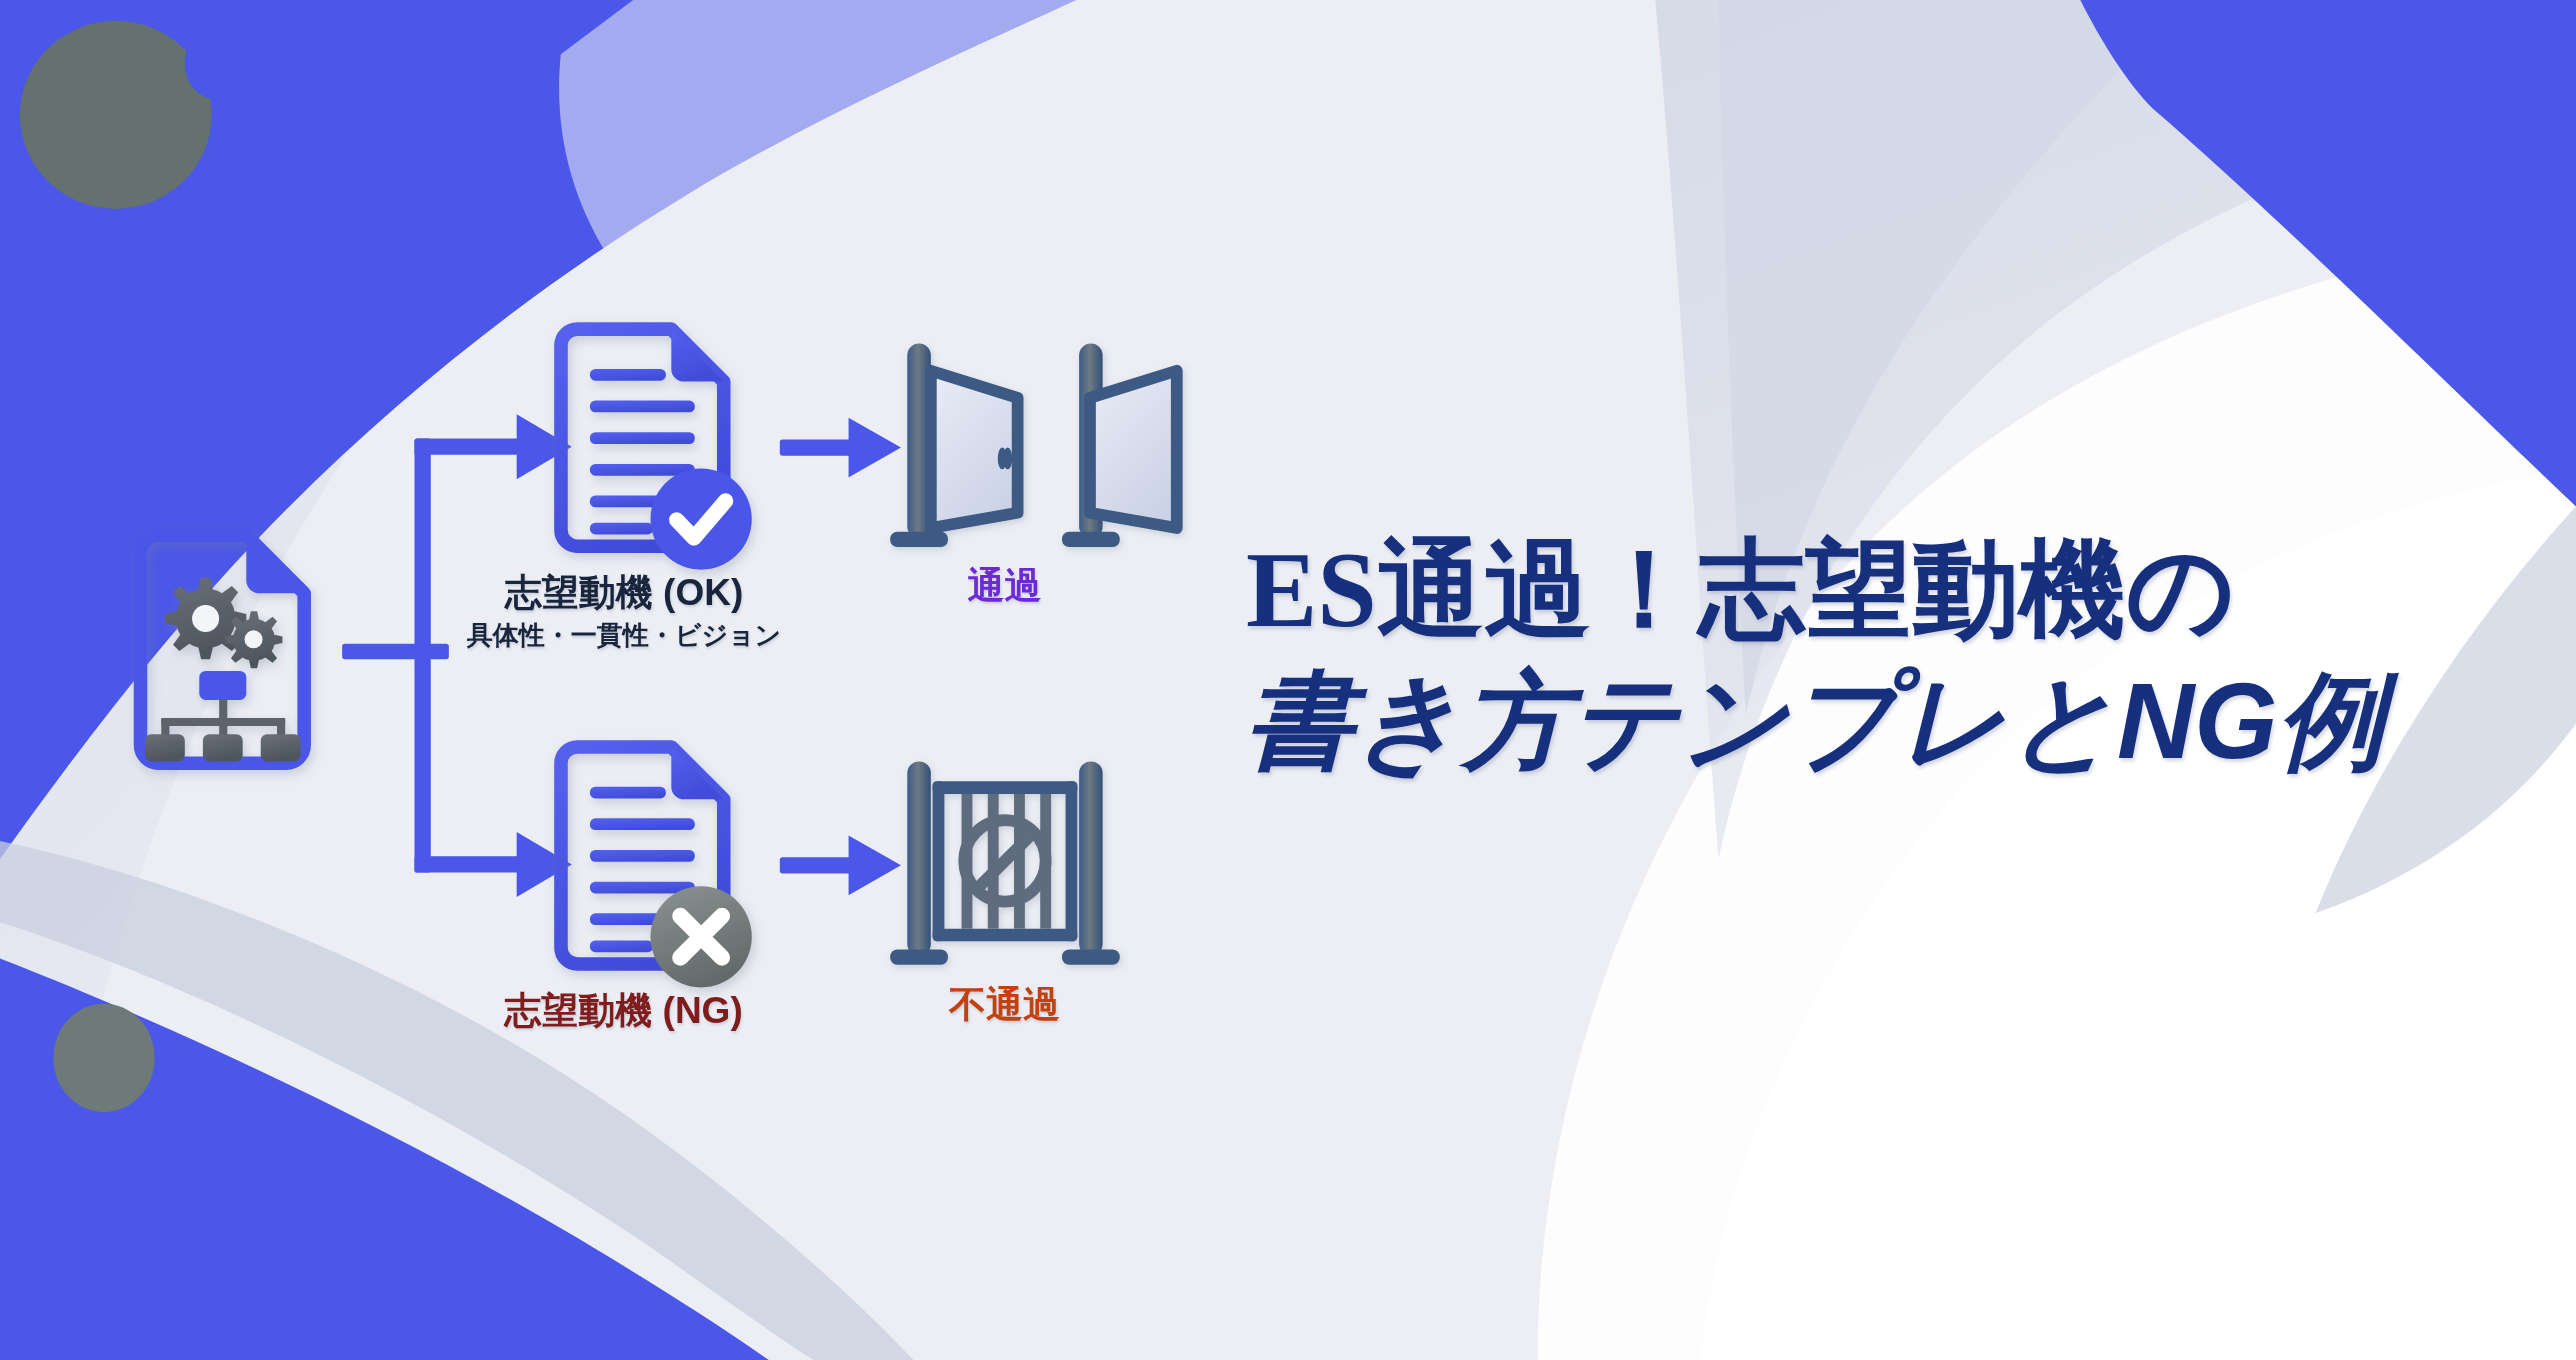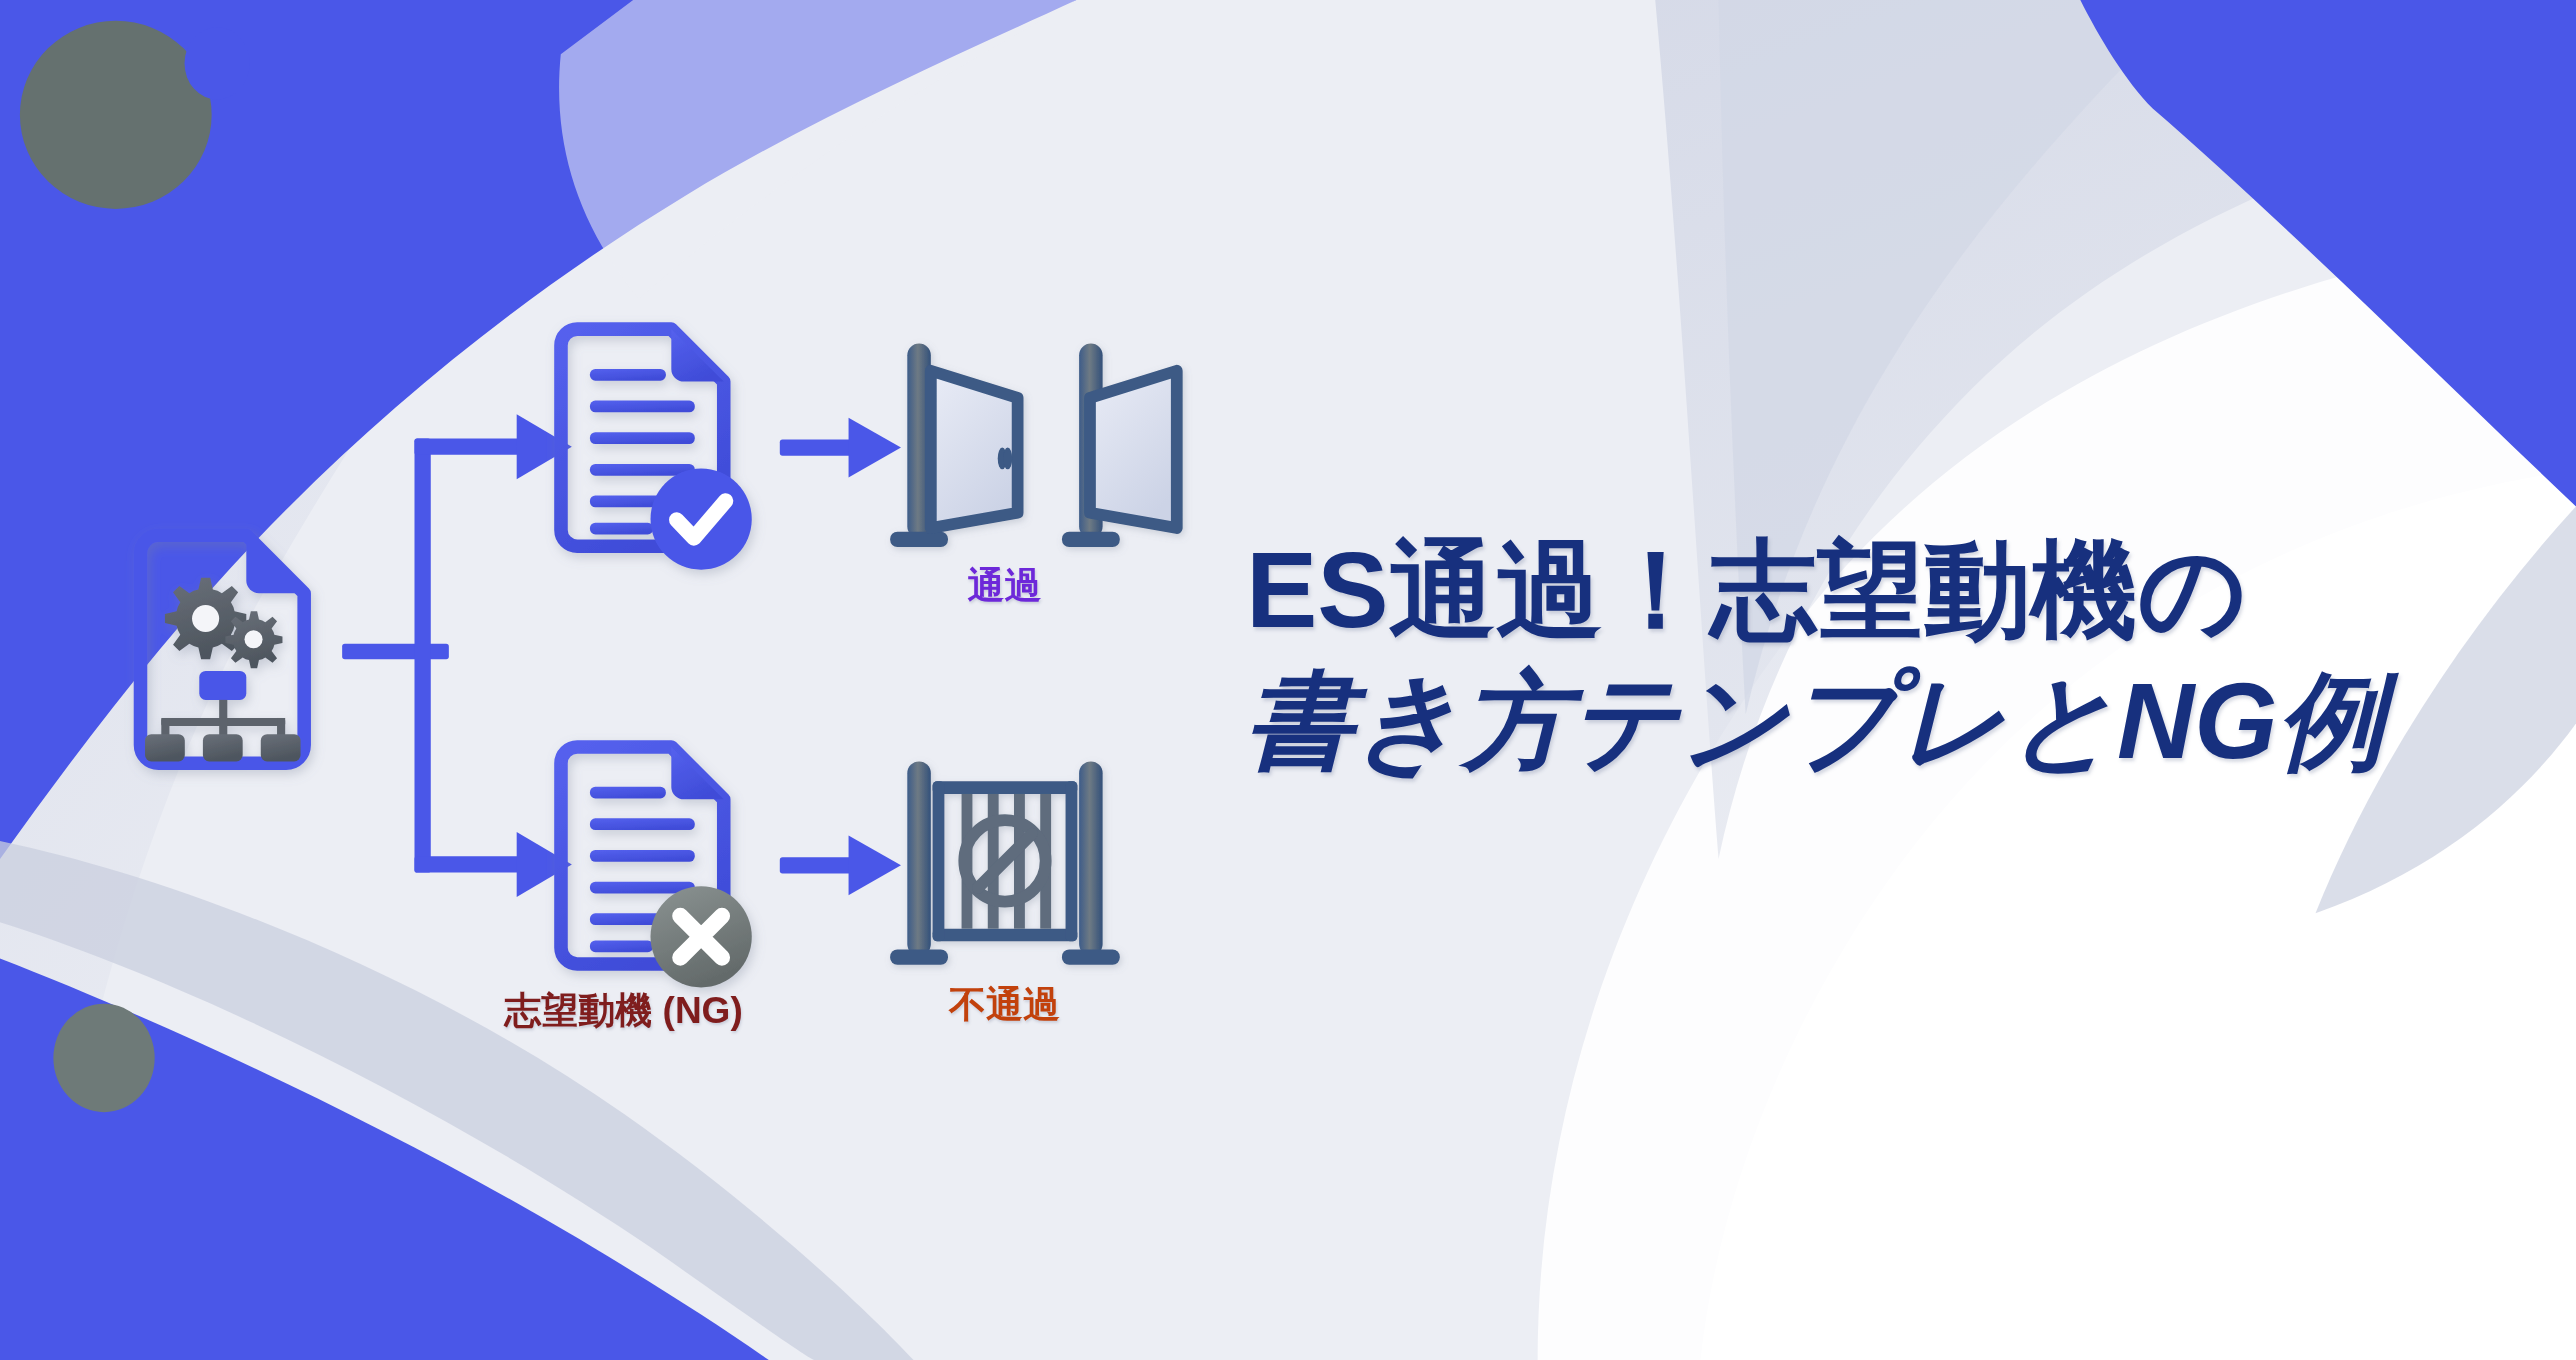--- a/index.html
+++ b/index.html
@@ -260,32 +260,36 @@
       </g>
 
       <g>
         <circle cx="1111" cy="952" r="45" fill="none" stroke="#5e6c7d" stroke-width="13"></circle>
         <line x1="1081" y1="982" x2="1141" y2="922" stroke="#5e6c7d" stroke-width="13" stroke-linecap="round"></line>
       </g>
     </g>
   </svg>
 
 
+  <div class="node-label" id="lbl-ok" style="left:389px; top:572px; width:470px; color:#19253c;">
+    <span class="main">志望動機 (OK)</span>
+    <span class="sub">具体性・一貫性・ビジョン</span>
+  </div>
 
   <div class="node-label" id="lbl-ng" style="left:384px; top:990px; width:479px; color:#7f1d1d;">
     <span class="main">志望動機 (NG)</span>
   </div>
 
   <div class="node-label" id="lbl-pass" style="left:869px; top:565px; width:271px; color:#6d28d9;">
     <span class="main">通過</span>
   </div>
 
   <div class="node-label" id="lbl-fail" style="left:869px; top:984px; width:271px; color:#c2410c;">
     <span class="main">不通過</span>
   </div>
 
   <div id="headline">
-    <div class="hl-line" style="color:#17307e;">ES通過！志望動機の</div>
+    <div class="hl-line" style="color:#17307e;font-family:Liberation Serif, serif;">ES通過！志望動機の</div>
     <div class="hl-line" style="color:#17307e;font-style:italic;">書き方テンプレとNG例</div>
   </div>
 
 </div>
 
 
 </body></html>

